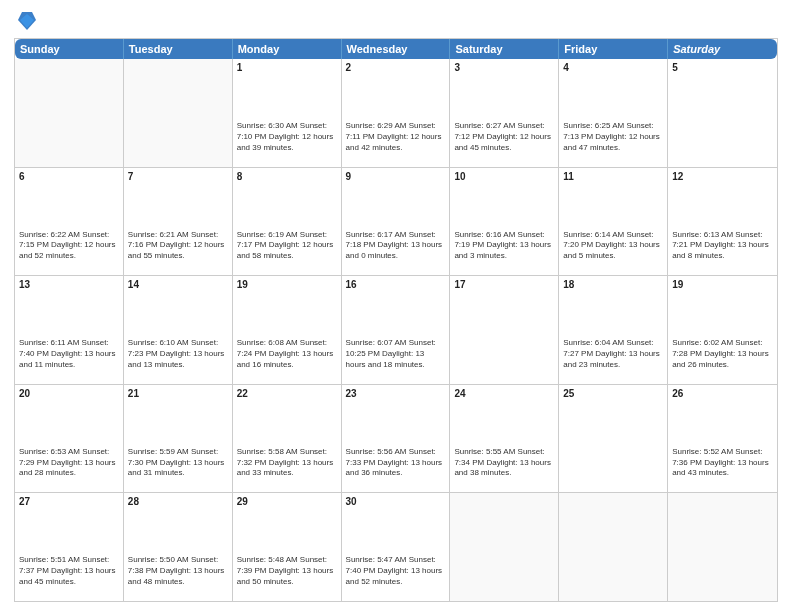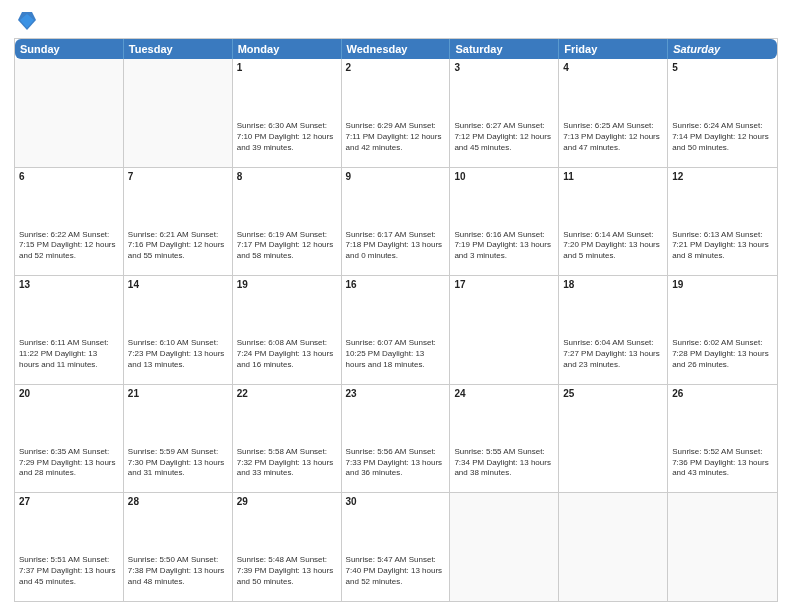--- a/index.html
+++ b/index.html
@@ -172,23 +172,20 @@
 Daylight: 12 hours and 45 minutes.</div>
           </div>
           <div class="cal-cell">
             <span class="day-num">4</span>
             <div class="cell-info">Sunrise: 6:25 AM
 Sunset: 7:13 PM
 Daylight: 12 hours and 47 minutes.</div>
           </div>
           <div class="cal-cell">
             <span class="day-num">5</span>
-            <div class="cell-info">Sunrise: 6:24 AM
-Sunset: 7:14 PM
-Daylight: 12 hours and 50 minutes.</div>
           </div>
         </div>
         <div class="cal-row">
           <div class="cal-cell">
             <span class="day-num">6</span>
             <div class="cell-info">Sunrise: 6:22 AM
 Sunset: 7:15 PM
 Daylight: 12 hours and 52 minutes.</div>
           </div>
           <div class="cal-cell">
@@ -225,21 +222,21 @@
             <span class="day-num">12</span>
             <div class="cell-info">Sunrise: 6:13 AM
 Sunset: 7:21 PM
 Daylight: 13 hours and 8 minutes.</div>
           </div>
         </div>
         <div class="cal-row">
           <div class="cal-cell">
             <span class="day-num">13</span>
             <div class="cell-info">Sunrise: 6:11 AM
-Sunset: 11:22 PM
+Sunset: 7:40 PM
 Daylight: 13 hours and 11 minutes.</div>
           </div>
           <div class="cal-cell">
             <span class="day-num">14</span>
             <div class="cell-info">Sunrise: 6:10 AM
 Sunset: 7:23 PM
 Daylight: 13 hours and 13 minutes.</div>
           </div>
           <div class="cal-cell">
             <span class="day-num">19</span>
@@ -265,21 +262,21 @@
           <div class="cal-cell">
             <span class="day-num">19</span>
             <div class="cell-info">Sunrise: 6:02 AM
 Sunset: 7:28 PM
 Daylight: 13 hours and 26 minutes.</div>
           </div>
         </div>
         <div class="cal-row">
           <div class="cal-cell">
             <span class="day-num">20</span>
-            <div class="cell-info">Sunrise: 6:35 AM
+            <div class="cell-info">Sunrise: 6:53 AM
 Sunset: 7:29 PM
 Daylight: 13 hours and 28 minutes.</div>
           </div>
           <div class="cal-cell">
             <span class="day-num">21</span>
             <div class="cell-info">Sunrise: 5:59 AM
 Sunset: 7:30 PM
 Daylight: 13 hours and 31 minutes.</div>
           </div>
           <div class="cal-cell">

